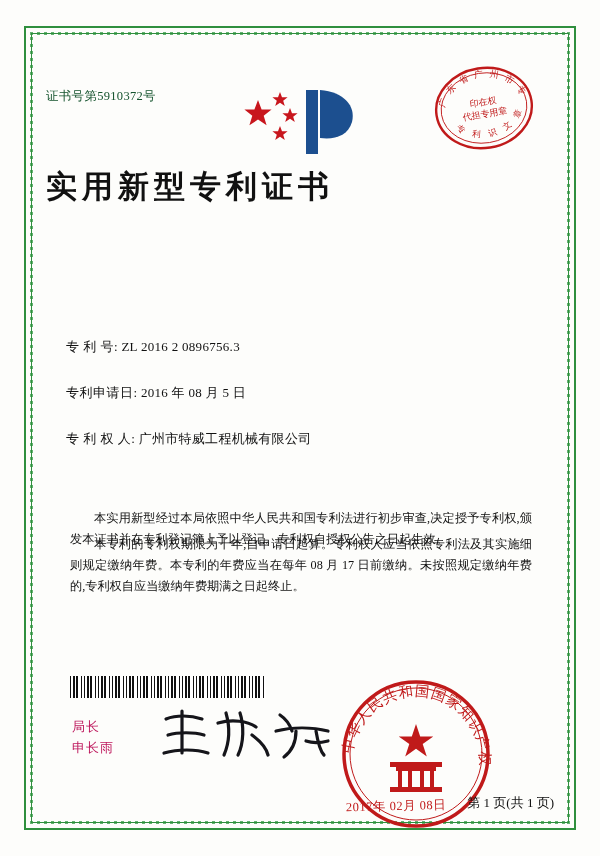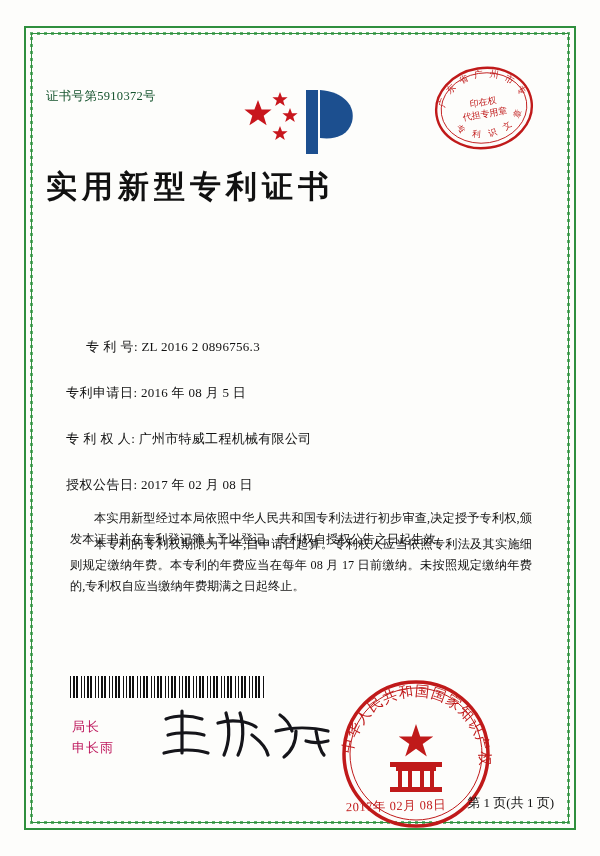--- a/index.html
+++ b/index.html
@@ -115,21 +115,21 @@
     left: 20px;
     font-size: 13px;
     color: #111;
     white-space: nowrap;
   }
   .field .lbl { letter-spacing: 0.5px; }
   .field .val { letter-spacing: 0.3px; }
 
   .f1 { top: 190px; }
   .f2 { top: 236px; }
-  .f3 { top: 282px; margin-left: 20px; }
+  .f3 { top: 282px; }
   .f4 { top: 328px; }
   .f5 { top: 374px; text-align: center; }
   .f6 { top: 420px; }
 
   .para {
     position: absolute;
     left: 24px;
     width: 462px;
     font-size: 12.2px;
     line-height: 21px;
@@ -255,24 +255,20 @@
       <span class="lbl">专 利 号:</span>
       <span class="val">ZL 2016 2 0896756.3</span>
     </div>
     <div class="field f4">
       <span class="lbl">专利申请日:</span>
       <span class="val">2016 年 08 月 5 日</span>
     </div>
     <div class="field f5">
       <span class="lbl">专 利 权 人:</span>
       <span class="val">广州市特威工程机械有限公司</span>
-    </div>
-    <div class="field f6">
-      <span class="lbl">授权公告日:</span>
-      <span class="val">2017 年 02 月 08 日</span>
     </div>
 
     <div class="para p1">本实用新型经过本局依照中华人民共和国专利法进行初步审查,决定授予专利权,颁发本证书并在专利登记簿上予以登记。专利权自授权公告之日起生效。</div>
     <div class="para p2">本专利的专利权期限为十年,自申请日起算。专利权人应当依照专利法及其实施细则规定缴纳年费。本专利的年费应当在每年 08 月 17 日前缴纳。未按照规定缴纳年费的,专利权自应当缴纳年费期满之日起终止。</div>
 
     <div class="barcode"></div>
 
     <div class="sig-label">
       <div>局长</div>
       <div>申长雨</div>

